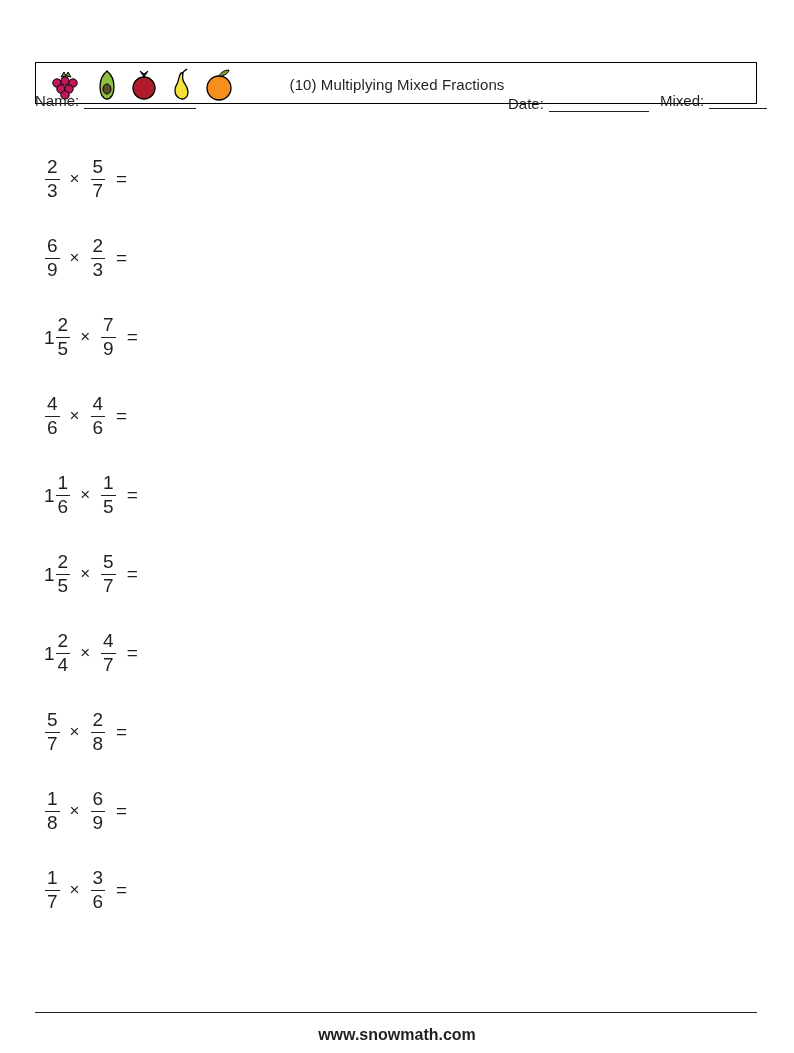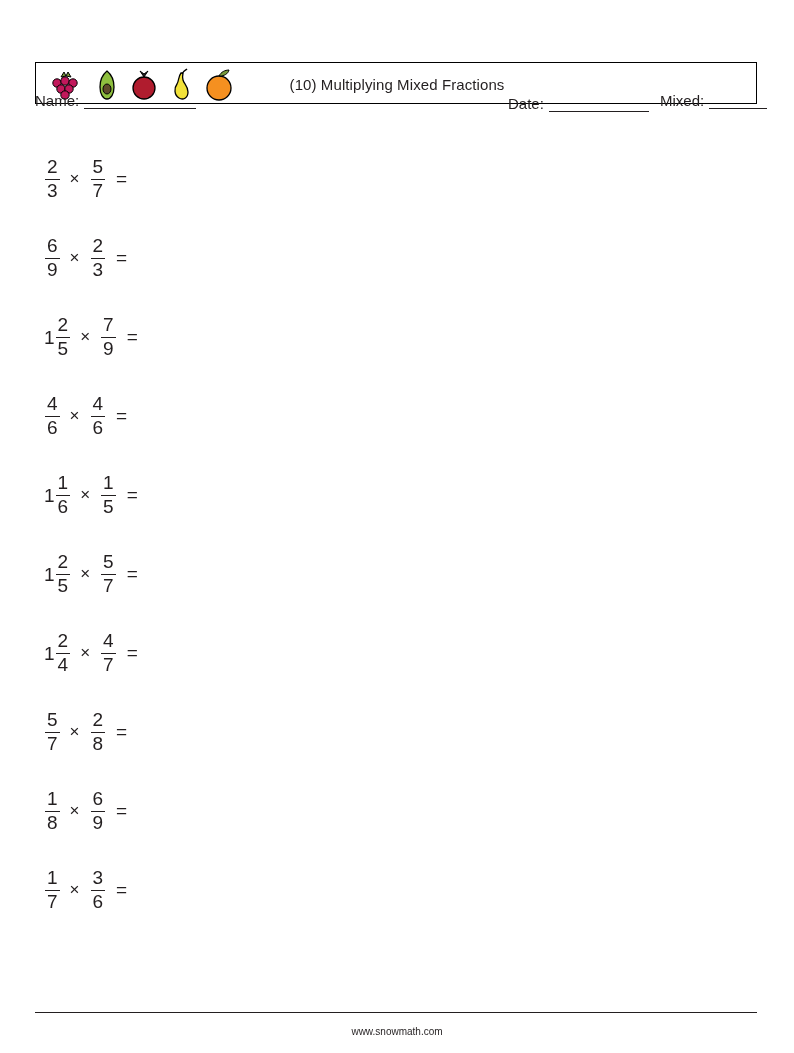--- a/index.html
+++ b/index.html
@@ -152,22 +152,22 @@
     width: 722px;
     height: 1px;
     background: #231f20;
   }
   .footer-text {
     position: absolute;
     left: 0;
     top: 1026px;
     width: 794px;
     text-align: center;
-    font-size: 10px;
-    font-weight: normal;
+    font-size: 16px;
+    font-weight: bold;
     color: #231f20;
   }
 </style>
 </head>
 <body>
 
 <div class="header-box">
   <div class="worksheet-title">(10) Multiplying Mixed Fractions</div>
   <div class="fruit-strip">
 

